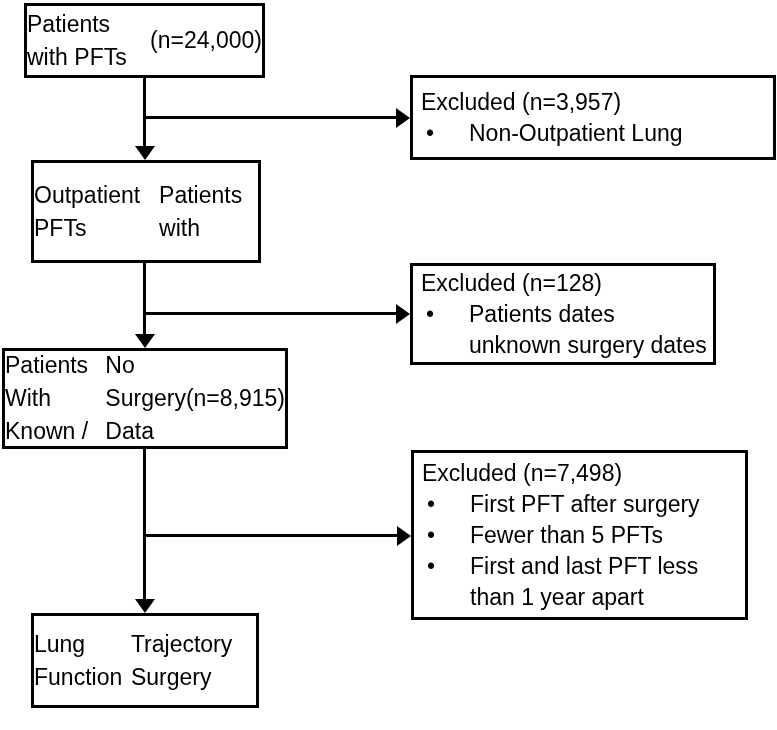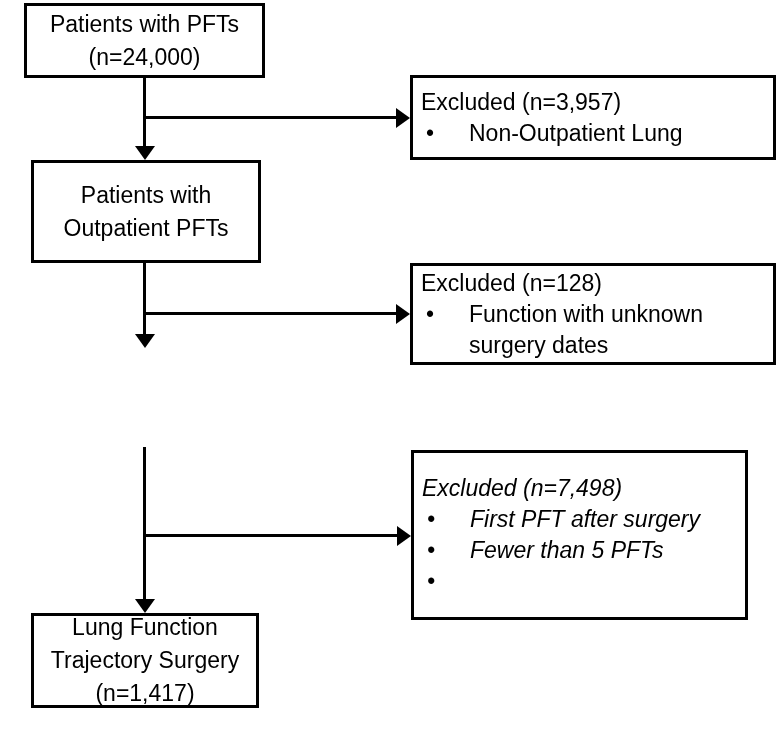--- a/index.html
+++ b/index.html
@@ -17,24 +17,22 @@
     overflow: hidden;
   }
   .box {
     position: absolute;
     box-sizing: border-box;
     border: 3px solid #000000;
     background: #ffffff;
   }
   .main-box {
     display: flex;
-    flex-direction: column;
     justify-content: center;
     align-items: center;
-    text-align: center;
     font-size: 23px;
     line-height: 33px;
   }
   .excl-box {
     display: flex;
     flex-direction: column;
     justify-content: center;
     font-size: 23px;
     line-height: 31px;
     padding-left: 8px;
@@ -81,59 +79,64 @@
 <body>
 
 <div class="canvas">
 
   <div class="box main-box" style="left:24px; top:3px; width:241px; height:75px;">
     <div>Patients with PFTs</div>
     <div>(n=24,000)</div>
   </div>
 
   <div class="box main-box" style="left:31px; top:160px; width:230px; height:103px;">
+    <div>Outpatient PFTs</div>
     <div>Patients with</div>
-    <div>Outpatient PFTs</div>
   </div>
 
+  <div class="box main-box" style="left:2px; top:348px; width:286px; height:101px;">
+    <div>Patients With Known /</div>
+    <div>No Surgery Data</div>
+    <div>(n=8,915)</div>
+  </div>
 
   <div class="box main-box" style="left:31px; top:613px; width:228px; height:95px;">
     <div>Lung Function</div>
     <div>Trajectory Surgery</div>
-    <div>(n=1,417)</div>
   </div>
 
   <div class="box excl-box" style="left:410px; top:75px; width:366px; height:85px;">
     <div class="excl-header">Excluded (n=3,957)</div>
     <div class="bullet-row">
       <span class="bullet-glyph">•</span>
       <span class="bullet-text">Non-Outpatient Lung</span>
     </div>
   </div>
 
-  <div class="box excl-box" style="left:410px; top:263px; width:366px; height:102px;justify-content:center;">
+  <div class="box excl-box" style="left:410px; top:263px; width:306px; height:102px;justify-content:center;">
     <div class="excl-header">Excluded (n=128)</div>
     <div class="bullet-row">
       <span class="bullet-glyph">•</span>
-      <span class="bullet-text">Function with unknown surgery dates</span>
+      <span class="bullet-text">Patients dates unknown surgery dates</span>
     </div>
   </div>
 
-  <div class="box excl-box" style="left:411px; top:450px; width:337px; height:170px;font-style:italic;">
+  <div class="box excl-box" style="left:411px; top:450px; width:337px; height:170px;">
     <div class="excl-header">Excluded (n=7,498)</div>
     <div class="bullet-row">
       <span class="bullet-glyph">•</span>
       <span class="bullet-text">First PFT after surgery</span>
     </div>
     <div class="bullet-row">
       <span class="bullet-glyph">•</span>
       <span class="bullet-text">Fewer than 5 PFTs</span>
     </div>
     <div class="bullet-row">
       <span class="bullet-glyph">•</span>
+      <span class="bullet-text">First and last PFT less than 1 year apart</span>
     </div>
   </div>
 
   <div class="vline" style="left:143px; top:77px; height:70px;"></div>
   <div class="arrow-down" style="left:135px; top:146px;"></div>
   <div class="hline" style="left:144px; top:116px; width:252px;"></div>
   <div class="arrow-right" style="left:396px; top:108px;"></div>
 
   <div class="vline" style="left:143px; top:262px; height:72px;"></div>
   <div class="arrow-down" style="left:135px; top:334px;"></div>

